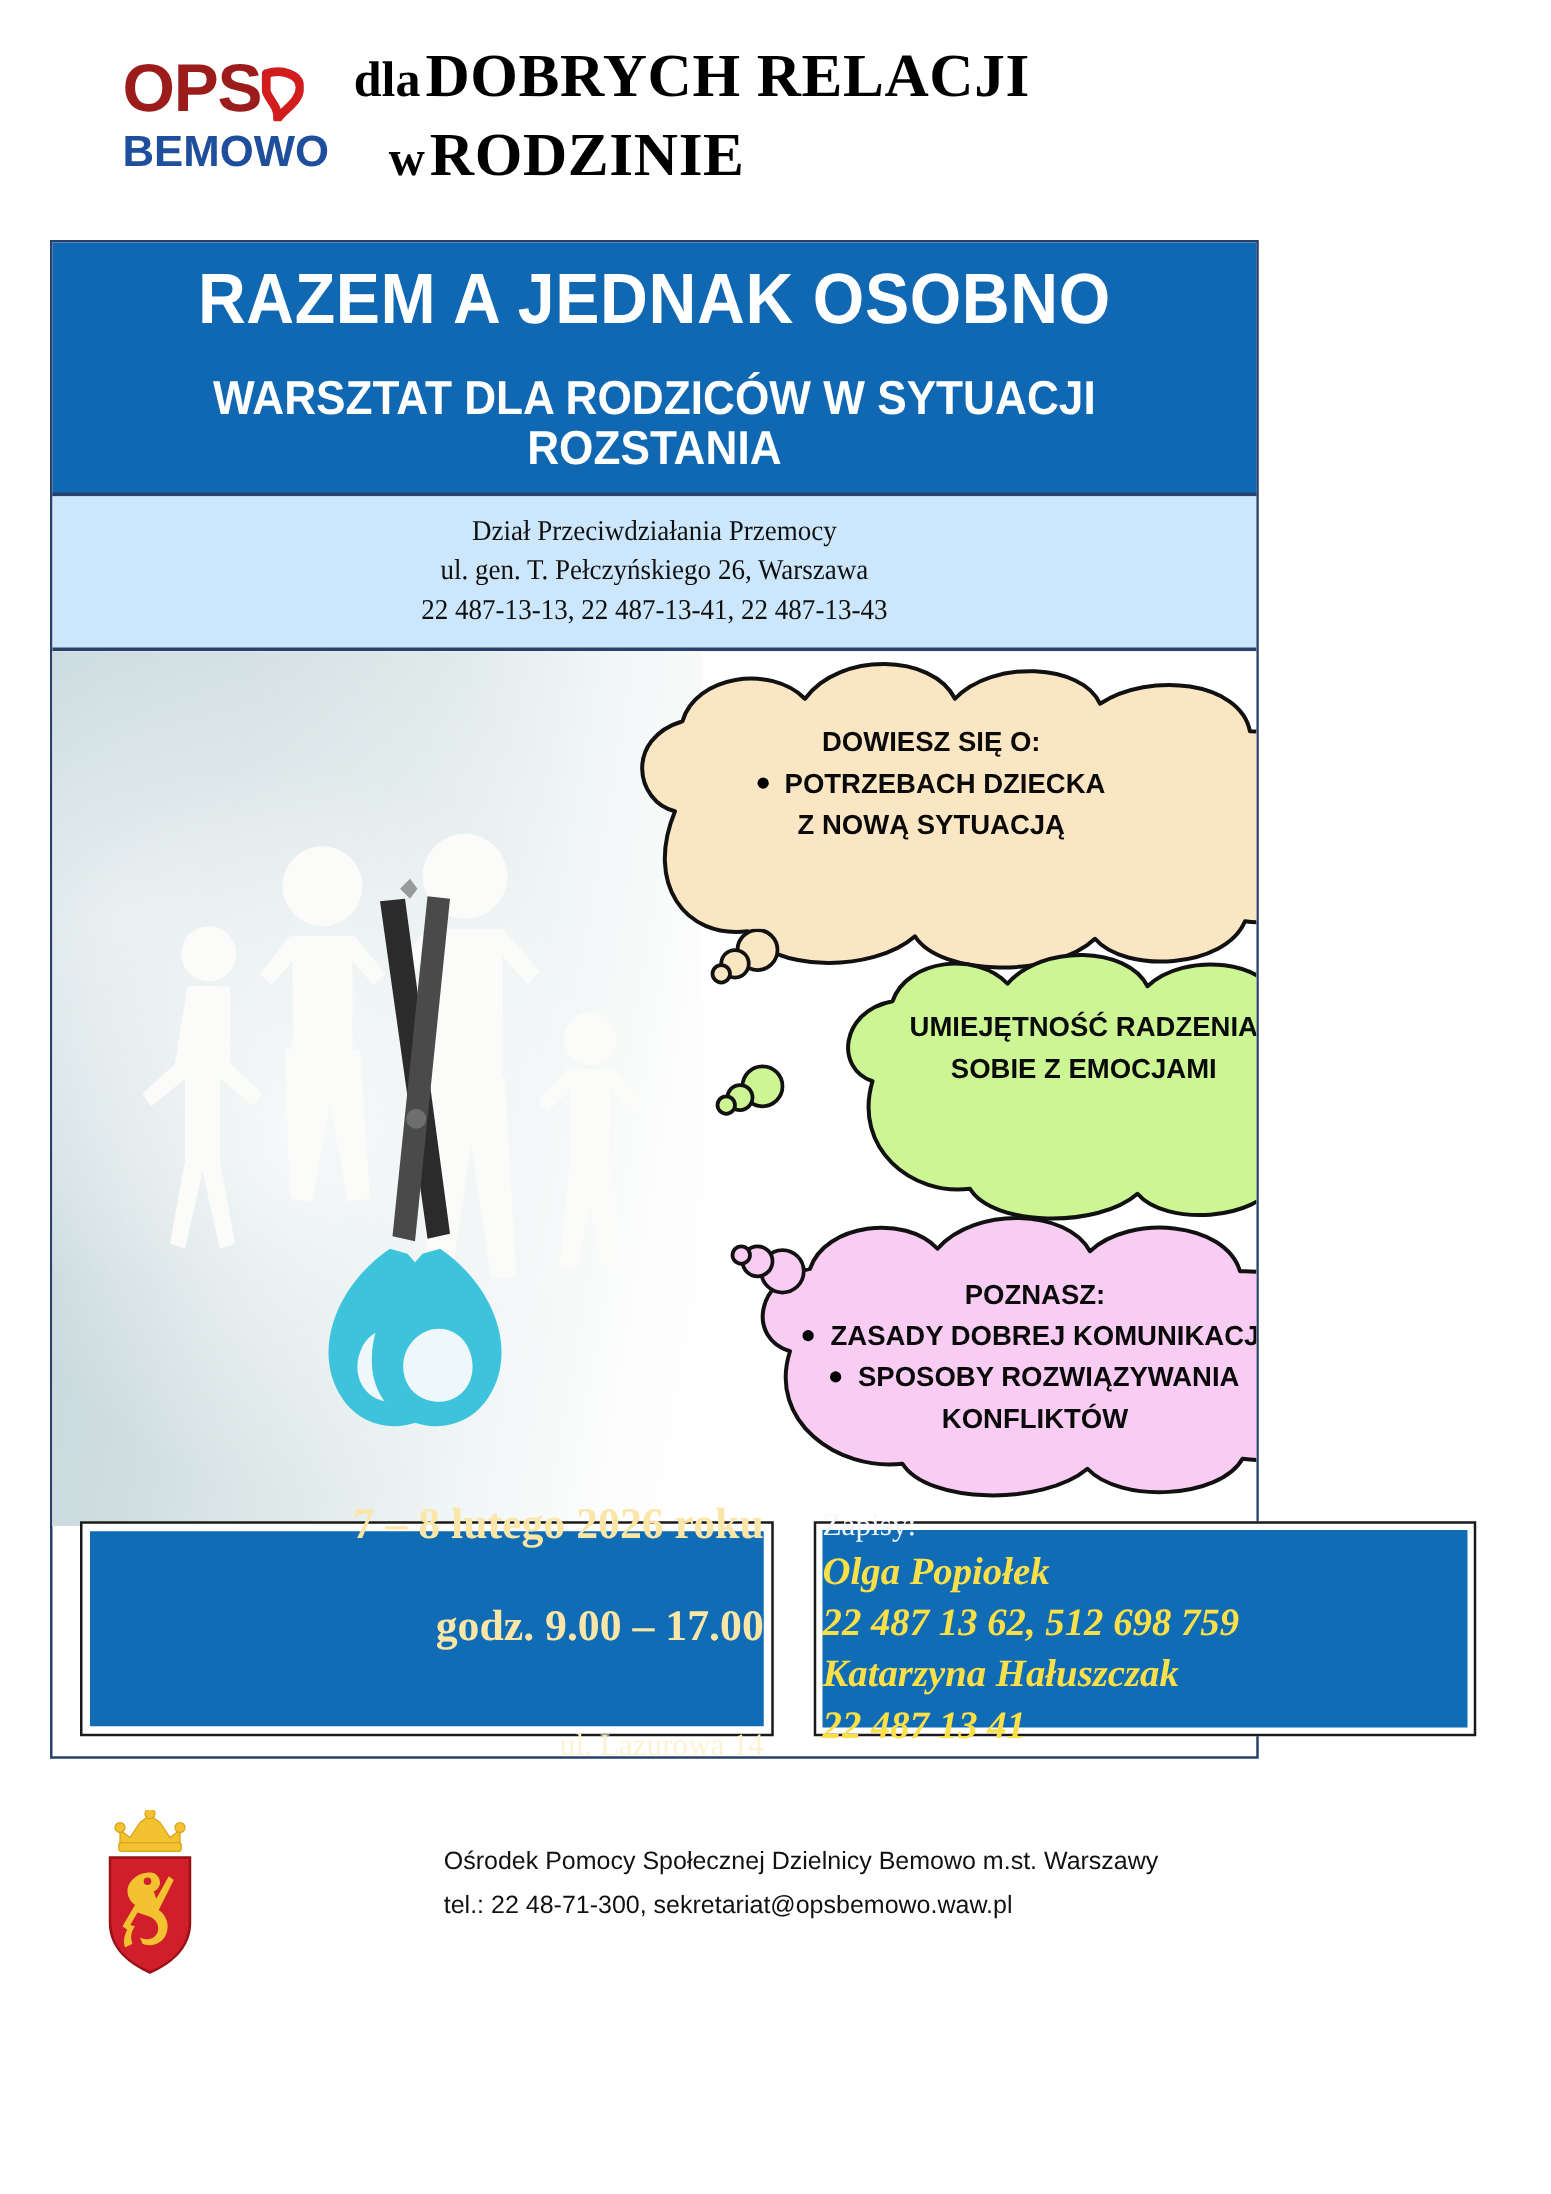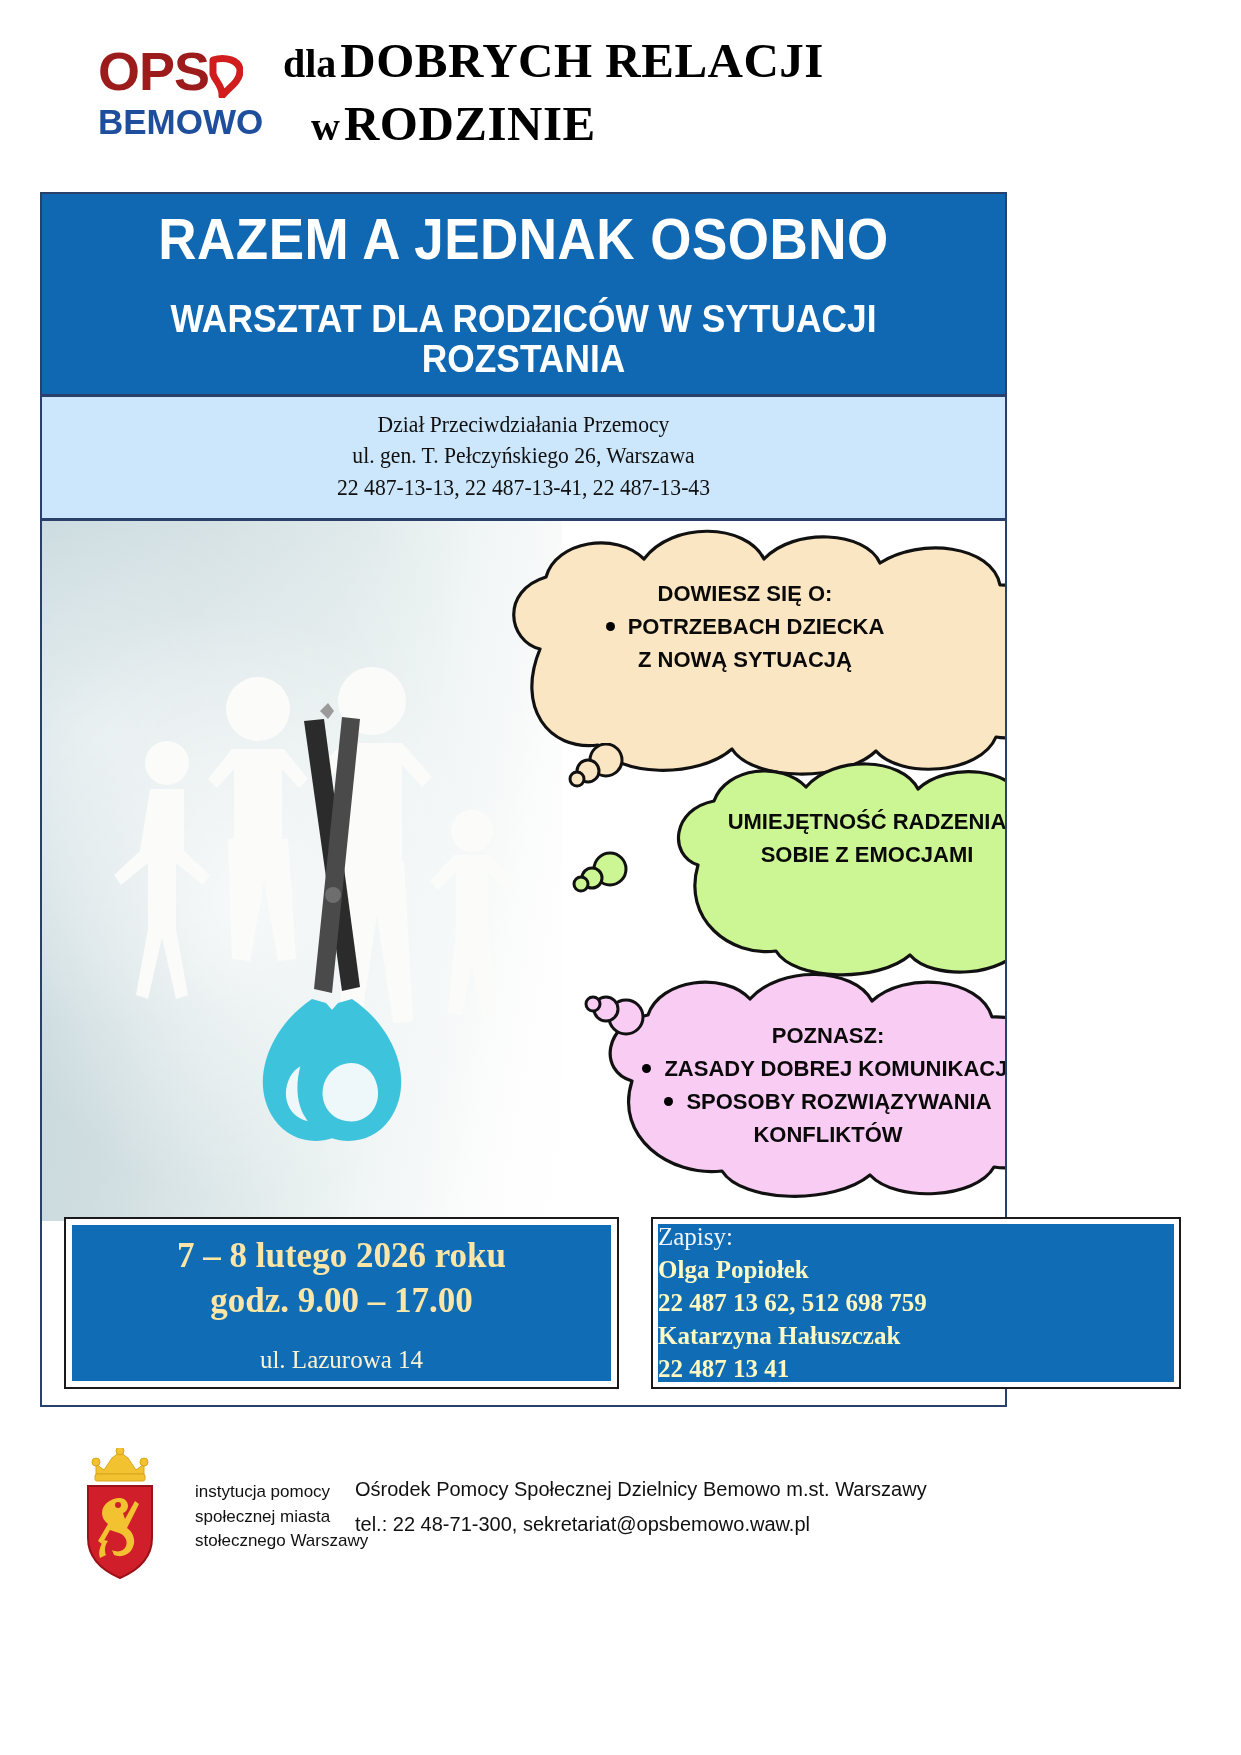--- a/index.html
+++ b/index.html
@@ -42,28 +42,28 @@
   .bubble{position:absolute;}
   .bubble svg{display:block;}
   .btxt{position:absolute;text-align:center;font-family:"Liberation Sans",sans-serif;font-weight:bold;color:#0a0a0a;line-height:1.5;}
   .btxt .hd{display:block;}
   .bullet-row{display:block;white-space:nowrap;}
   .bdot{display:inline-block;width:9px;height:9px;border-radius:50%;background:#000;vertical-align:3px;margin-right:13px;}
 
   
   .boxes{position:absolute;left:0;bottom:0;width:100%;height:200px;}
   .dbox{position:absolute;left:22px;top:12px;width:555px;height:172px;border:2px solid #1a1a1a;background:#fff;padding:6px;box-sizing:border-box;}
-  .dbox-in{width:100%;height:100%;background:#0f6cb5;box-sizing:border-box;display:flex;flex-direction:column;align-items:center;justify-content:center;}
+  .dbox-in{width:100%;height:100%;background:#0f6cb5;box-sizing:border-box;display:flex;flex-direction:column;align-items:flex-end;justify-content:center;gap:37px;}
   .dline{font-family:"Liberation Serif",serif;font-weight:bold;font-size:35px;color:#fbe6a8;line-height:1.3;}
   .dsub{font-family:"Liberation Serif",serif;font-size:25px;color:#fdf3d4;margin-top:22px;}
 
   .rbox{position:absolute;left:609px;top:12px;width:530px;height:172px;border:2px solid #1a1a1a;background:#fff;padding:5px;box-sizing:border-box;}
   .rbox-in{width:100%;height:100%;background:#0f6cb5;box-sizing:border-box;display:flex;flex-direction:column;align-items:flex-start;justify-content:center;padding:4px 0;}
   .rzap{font-family:"Liberation Serif",serif;font-size:25px;color:#f2f6fa;line-height:1.28;}
-  .rbold{font-family:"Liberation Serif",serif;font-weight:bold;font-size:25px;color:#fef9c3;line-height:1.32;}
+  .rbold{font-family:"Liberation Serif",serif;font-weight:bold;font-size:31px;color:#fde047;line-height:1.32;font-style:italic;}
 
   
   .footer{position:absolute;left:40px;top:1424px;width:1161px;height:190px;}
   .crest{position:absolute;left:28px;top:24px;width:104px;height:132px;}
   .crest-caption{position:absolute;left:155px;top:56px;width:210px;font-family:"Liberation Sans",sans-serif;font-size:17px;color:#111;line-height:1.45;}
   .foot-addr{position:absolute;left:315px;top:48px;font-family:"Liberation Sans",sans-serif;font-size:20px;color:#111;line-height:1.75;}
 </style>
 </head>
 <body>
 
@@ -275,22 +275,17 @@
       <path d="M20 38 h64 v52 c0 22 -18 34 -32 40 c-14 -6 -32 -18 -32 -40 Z" fill="#d01f2a" stroke="#9b1118" stroke-width="2"></path>
 
       <g fill="#f2c230">
         <path d="M52 50 c5 0 8 4 8 8 c0 3 -2 6 -5 7 l2 6 l10 -18 l4 3 l-12 24 c6 4 9 12 6 19 c-3 8 -12 11 -19 8
                  l-2 -5 c6 3 12 1 14 -4 c2 -5 -1 -11 -7 -13 l-9 -3 l-8 14 l-4 -3 l10 -17 c-4 -3 -6 -7 -6 -11 c0 -8 8 -15 18 -15 Z"></path>
         <path d="M36 92 c-4 6 -6 12 -4 18 l6 -3 c-2 -5 -1 -10 2 -14 Z"></path>
       </g>
       <circle cx="50" cy="57" r="3" fill="#d01f2a"></circle>
     </svg>
   </div>
-  <div class="crest-caption">
-    <div>instytucja pomocy</div>
-    <div>społecznej miasta</div>
-    <div>stołecznego Warszawy</div>
-  </div>
   <div class="foot-addr">
     <div>Ośrodek Pomocy Społecznej Dzielnicy Bemowo m.st. Warszawy</div>
     <div>tel.: 22 48-71-300, sekretariat@opsbemowo.waw.pl</div>
   </div>
 </div>
 
 </body></html>

